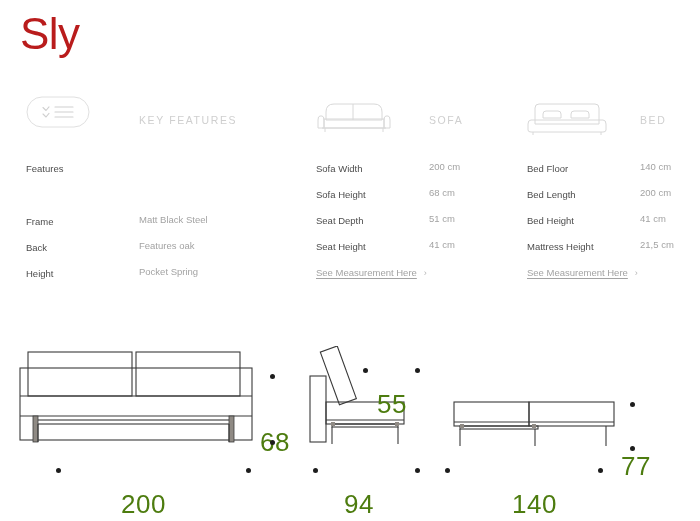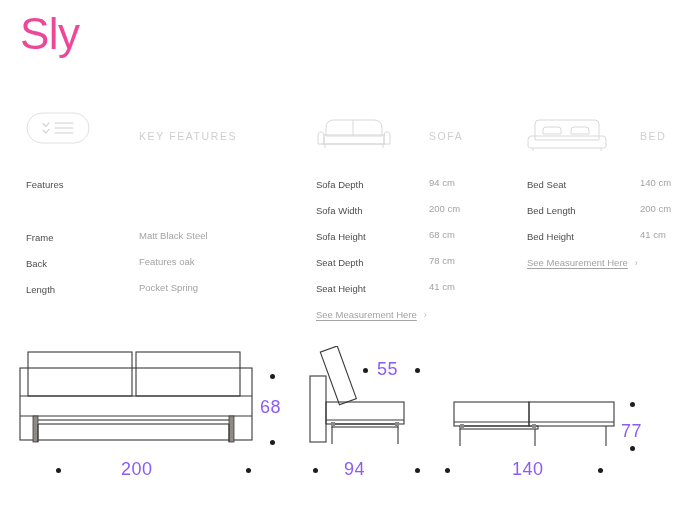--- a/index.html
+++ b/index.html
@@ -19,35 +19,35 @@
   }
 
   
   .page-title {
     position: absolute;
     left: 20px;
     top: 12px;
     font-size: 44px;
     font-weight: 400;
     letter-spacing: -0.5px;
-    color: #ec4899;
+    color: #b91c1c;
     line-height: 1;
   }
 
   
   .spec-area {
     position: absolute;
     left: 0;
     top: 96px;
     width: 700px;
     height: 210px;
   }
   .spec-col {
     position: absolute;
-    top: 16px;
+    top: 0;
   }
   .col-features { left: 26px;  width: 280px; }
   .col-sofa     { left: 316px; width: 200px; }
   .col-bed      { left: 527px; width: 165px; }
 
   .col-head {
     position: relative;
     height: 48px;
   }
   .col-head-icon {
@@ -142,24 +142,25 @@
     width: 700px;
     height: 175px;
   }
   .drawing { position: absolute; top: 0; }
   .dw-front { left: 8px; }
   .dw-side  { left: 305px; }
   .dw-bed   { left: 440px; }
 
   .dim {
     position: absolute;
-    font-size: 18px;
-    color: #8b5cf6;
+    font-size: 26px;
+    color: #4d7c0f;
     line-height: 1;
     letter-spacing: 0.5px;
+    margin-top: 31px;
   }
   .dot {
     position: absolute;
     width: 5px;
     height: 5px;
     border-radius: 50%;
     background: #1d1d1d;
   }
 </style>
 </head>
@@ -191,21 +192,21 @@
 
       <div class="spec-row" style="margin-top:19px;">
         <span class="spec-label">Frame</span>
         <span class="spec-value">Matt Black Steel</span>
       </div>
       <div class="spec-row">
         <span class="spec-label">Back</span>
         <span class="spec-value">Features oak</span>
       </div>
       <div class="spec-row">
-        <span class="spec-label">Length</span>
+        <span class="spec-label">Height</span>
         <span class="spec-value">Pocket Spring</span>
       </div>
     </div>
   </div>
 
   <div class="spec-col col-sofa">
     <div class="col-head">
       <div class="col-head-icon furn-icon">
         <svg width="76" height="42" viewBox="0 0 76 42">
           <path d="M10 16 q0 -8 8 -8 l40 0 q8 0 8 8 l0 8 l-56 0 Z" fill="none" stroke="#d8d8d8" stroke-width="1"></path>
@@ -216,34 +217,30 @@
           <line x1="6" y1="32" x2="70" y2="32" stroke="#d8d8d8" stroke-width="1"></line>
           <line x1="9" y1="32" x2="9" y2="36" stroke="#d8d8d8" stroke-width="1"></line>
           <line x1="67" y1="32" x2="67" y2="36" stroke="#d8d8d8" stroke-width="1"></line>
         </svg>
       </div>
       <div class="col-head-title">SOFA</div>
     </div>
 
     <div class="spec-rows">
       <div class="spec-row">
-        <span class="spec-label">Sofa Depth</span>
-        <span class="spec-value">94 cm</span>
-      </div>
-      <div class="spec-row">
         <span class="spec-label">Sofa Width</span>
         <span class="spec-value">200 cm</span>
       </div>
       <div class="spec-row">
         <span class="spec-label">Sofa Height</span>
         <span class="spec-value">68 cm</span>
       </div>
       <div class="spec-row">
         <span class="spec-label">Seat Depth</span>
-        <span class="spec-value">78 cm</span>
+        <span class="spec-value">51 cm</span>
       </div>
       <div class="spec-row">
         <span class="spec-label">Seat Height</span>
         <span class="spec-value">41 cm</span>
       </div>
       <div class="measure-link">
         <span class="mtext">See Measurement Here</span><span class="mchev">›</span>
       </div>
     </div>
   </div>
@@ -258,30 +255,34 @@
           <path d="M4 24 l72 0 q3 0 3 4 l0 6 q0 2 -3 2 l-72 0 q-3 0 -3 -2 l0 -6 q0 -4 3 -4 Z" fill="none" stroke="#d8d8d8" stroke-width="1"></path>
           <line x1="6" y1="36" x2="6" y2="39" stroke="#d8d8d8" stroke-width="1"></line>
           <line x1="74" y1="36" x2="74" y2="39" stroke="#d8d8d8" stroke-width="1"></line>
         </svg>
       </div>
       <div class="col-head-title">BED</div>
     </div>
 
     <div class="spec-rows">
       <div class="spec-row">
-        <span class="spec-label">Bed Seat</span>
+        <span class="spec-label">Bed Floor</span>
         <span class="spec-value">140 cm</span>
       </div>
       <div class="spec-row">
         <span class="spec-label">Bed Length</span>
         <span class="spec-value">200 cm</span>
       </div>
       <div class="spec-row">
         <span class="spec-label">Bed Height</span>
         <span class="spec-value">41 cm</span>
+      </div>
+      <div class="spec-row">
+        <span class="spec-label">Mattress Height</span>
+        <span class="spec-value">21,5 cm</span>
       </div>
       <div class="measure-link">
         <span class="mtext">See Measurement Here</span><span class="mchev">›</span>
       </div>
     </div>
   </div>
 </div>
 
 <div class="drawings">
 

